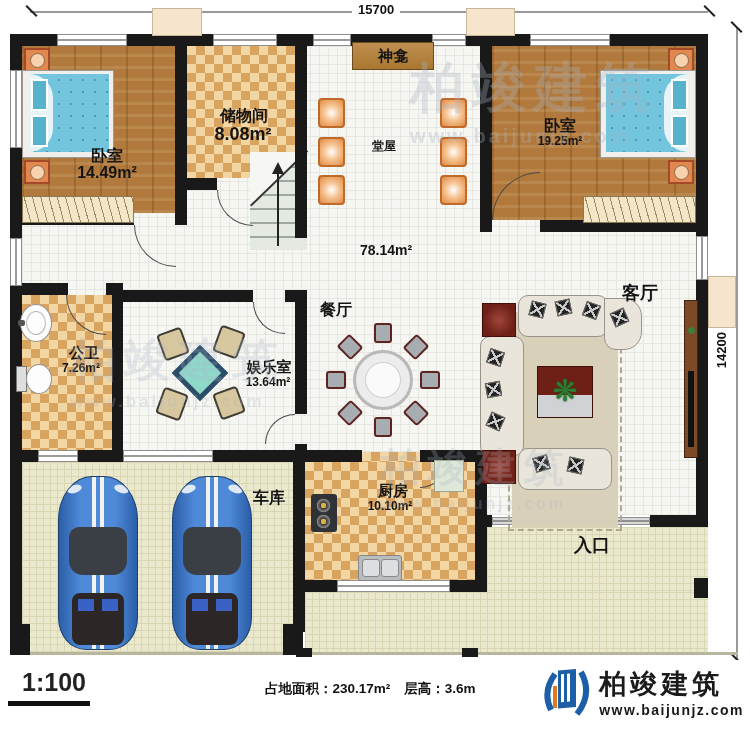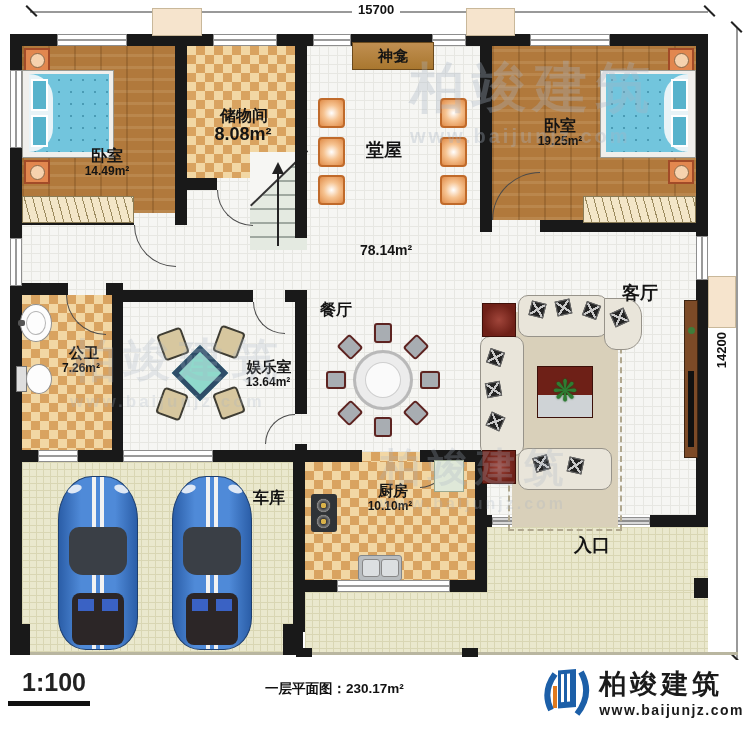--- a/index.html
+++ b/index.html
@@ -129,34 +129,34 @@
   <div class="nstand" style="left:24px;top:48px;"></div>
   <div class="nstand" style="left:24px;top:160px;"></div>
   <div class="abs" style="left:22px;top:70px;width:92px;height:88px;background:#f0efec;border:1.5px solid #9a9a92;box-sizing:border-box;">
     <div class="abs" style="left:6px;top:3px;width:80px;height:78px;background:#72c5dd;background-image:radial-gradient(#4a9cb5 1.2px,transparent 1.2px);background-size:12px 12px;"></div>
     <div class="abs" style="left:6px;top:3px;width:24px;height:78px;background:#eef6f8;border-radius:0 36px 36px 0;opacity:.95;"></div>
     <div class="abs" style="left:8px;top:8px;width:13px;height:28px;background:#57b3cc;border:2px solid #fff;"></div>
     <div class="abs" style="left:8px;top:44px;width:13px;height:28px;background:#57b3cc;border:2px solid #fff;"></div>
   </div>
   <div class="wardrobe" style="left:22px;top:196px;width:112px;height:27px;"></div>
   <div class="label" style="left:107px;top:146px;font-size:16px;">卧室</div>
-  <div class="label" style="left:107px;top:164px;font-size:12px;">14.49m²</div>
+  <div class="label" style="left:107px;top:164px;font-size:16px;">14.49m²</div>
 
   <div class="label" style="left:244px;top:106px;font-size:16px;">储物间</div>
   <div class="label" style="left:243px;top:124px;font-size:18px;">8.08m²</div>
 
   <div class="abs" style="left:352px;top:42px;width:82px;height:28px;background:linear-gradient(#c08f51,#a9772f);border:1px solid #6b4a1d;box-sizing:border-box;"></div>
   <div class="label" style="left:393px;top:47px;font-size:15px;">神龛</div>
   <div class="hchair" style="left:318px;top:98px;"></div>
   <div class="hchair" style="left:318px;top:137px;"></div>
   <div class="hchair" style="left:318px;top:175px;"></div>
   <div class="hchair" style="left:440px;top:98px;"></div>
   <div class="hchair" style="left:440px;top:137px;"></div>
   <div class="hchair" style="left:440px;top:175px;"></div>
-  <div class="label" style="left:384px;top:138px;font-size:18px;">堂屋</div>
+  <div class="label" style="left:384px;top:138px;font-size:12px;">堂屋</div>
   <div class="label" style="left:386px;top:242px;font-size:14px;">78.14m²</div>
 
   <div class="nstand" style="left:668px;top:48px;"></div>
   <div class="nstand" style="left:668px;top:160px;"></div>
   <div class="abs" style="left:600px;top:70px;width:96px;height:88px;background:#f0efec;border:1.5px solid #9a9a92;box-sizing:border-box;">
     <div class="abs" style="left:5px;top:3px;width:82px;height:78px;background:#72c5dd;background-image:radial-gradient(#4a9cb5 1.2px,transparent 1.2px);background-size:12px 12px;"></div>
     <div class="abs" style="left:63px;top:3px;width:24px;height:78px;background:#eef6f8;border-radius:36px 0 0 36px;opacity:.95;"></div>
     <div class="abs" style="left:70px;top:8px;width:13px;height:28px;background:#57b3cc;border:2px solid #fff;"></div>
     <div class="abs" style="left:70px;top:44px;width:13px;height:28px;background:#57b3cc;border:2px solid #fff;"></div>
   </div>
@@ -266,21 +266,22 @@
   <div class="wm" style="left:380px;top:440px;opacity:.25;">
     <div class="big" style="font-size:40px;">柏竣建筑</div>
     <div class="url" style="font-size:16px;">www.baijunjz.com</div>
   </div>
 
   <div id="titlebar">
     <div class="abs" style="left:8px;top:8px;border-bottom:5px solid #111;padding:0 4px 4px 0;display:flex;align-items:baseline;">
       <span style="font-size:25px;font-weight:bold;color:#222;margin-left:14px;">1:100</span>
     </div>
     <div class="abs" style="left:265px;top:20px;display:grid;grid-template-columns:auto auto;column-gap:14px;row-gap:6px;">
-      <div class="stat"><span>一层平面图：</span><span>230.17m²</span></div>
+      <div class="stat"><span>占地面积：</span><span>230.17m²</span></div>
+      <div class="stat"><span>层高：</span><span>3.6m</span></div>
     </div>
     <div class="abs" style="right:6px;top:4px;display:flex;align-items:center;gap:8px;">
       <svg width="50" height="56" viewBox="0 0 50 56">
         <path d="M10 46 Q1 28 14 10" stroke="#1c5fa8" stroke-width="6" fill="none"></path>
         <path d="M40 8 Q52 30 36 50" stroke="#1c5fa8" stroke-width="6" fill="none"></path>
         <rect x="17" y="8" width="18" height="38" fill="#1c5fa8" transform="skewY(-5)"></rect>
         <rect x="20" y="12" width="3" height="28" fill="#fff" transform="skewY(-5)"></rect>
         <rect x="26" y="12" width="3" height="28" fill="#fff" transform="skewY(-5)"></rect>
         <rect x="12" y="22" width="4" height="22" fill="#e07a1f"></rect>
       </svg>

